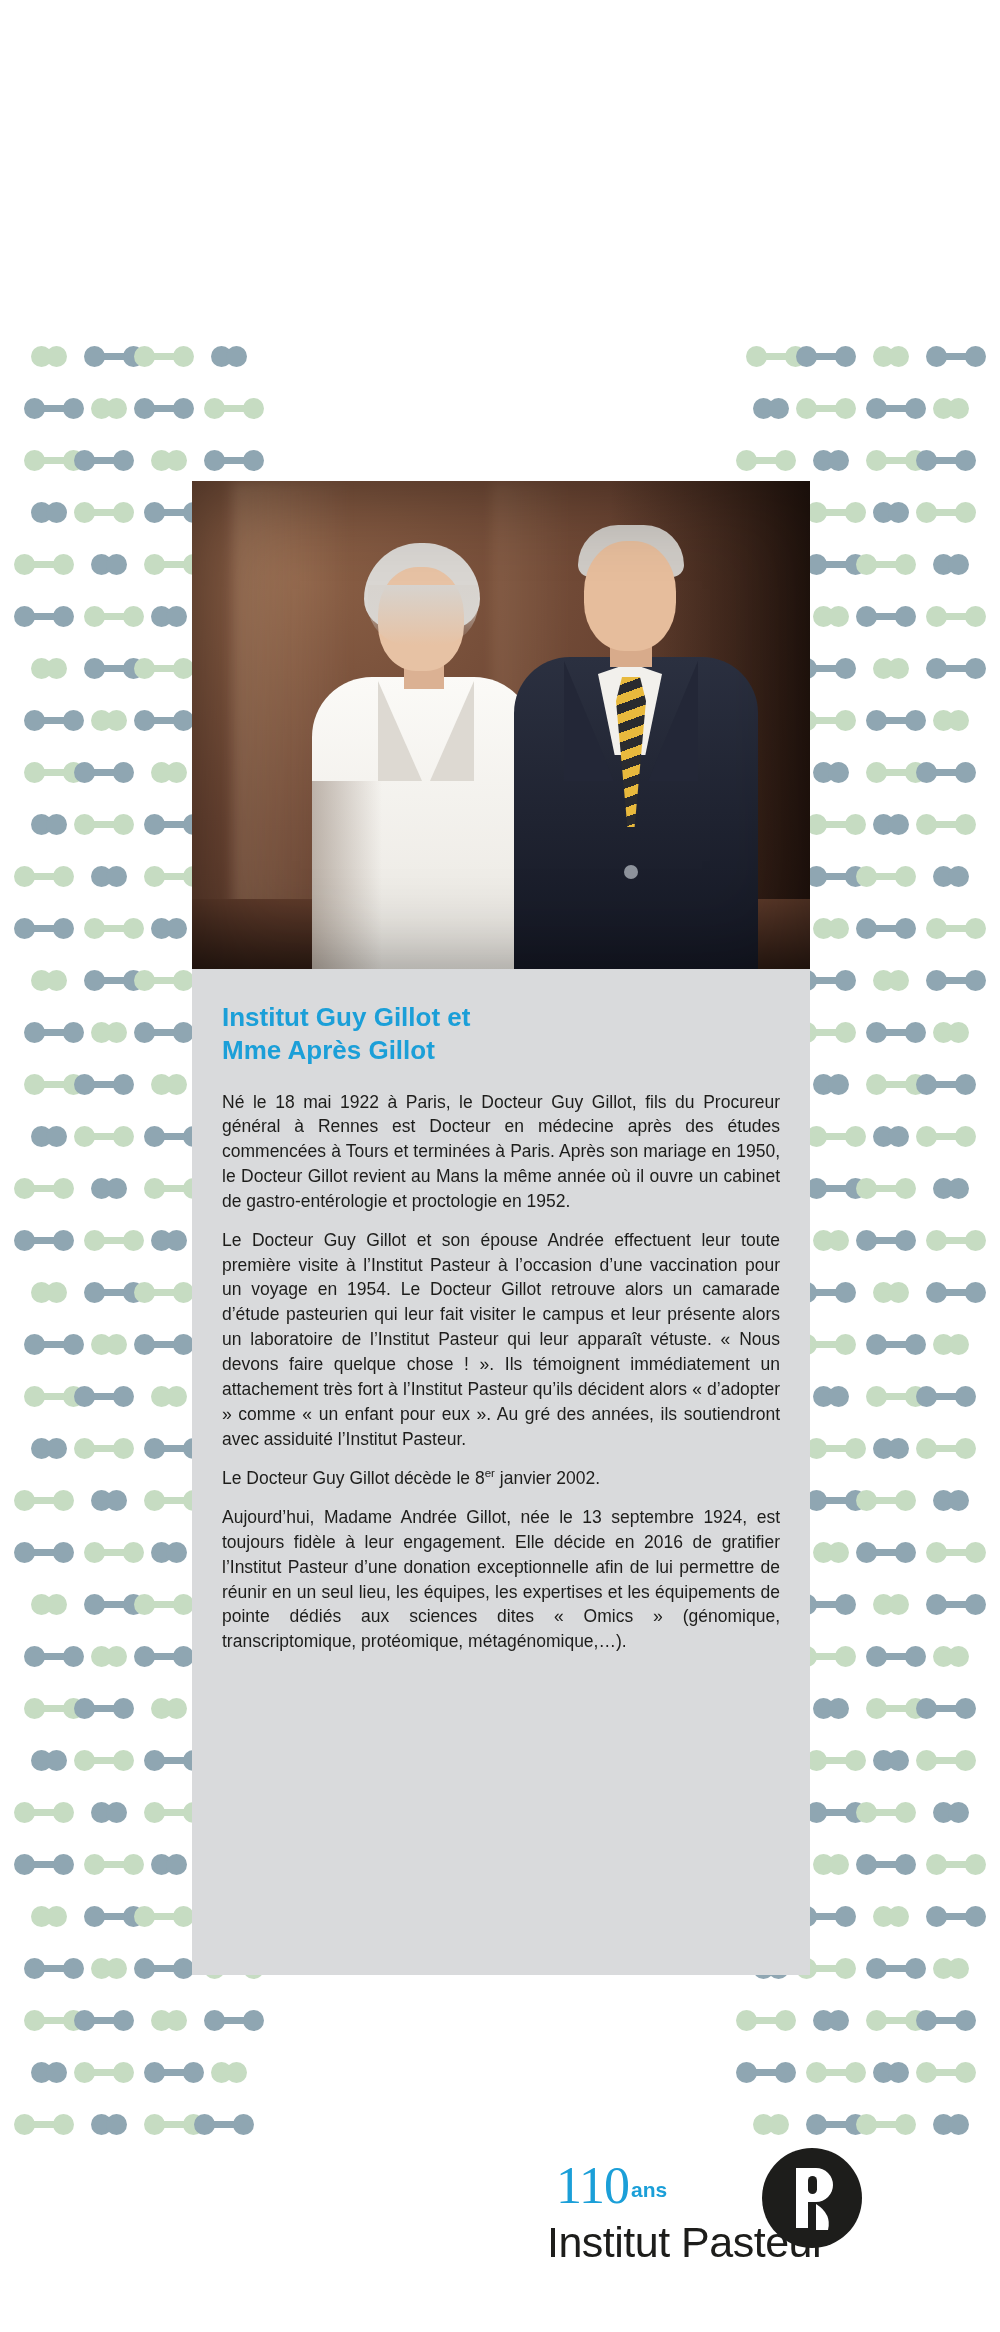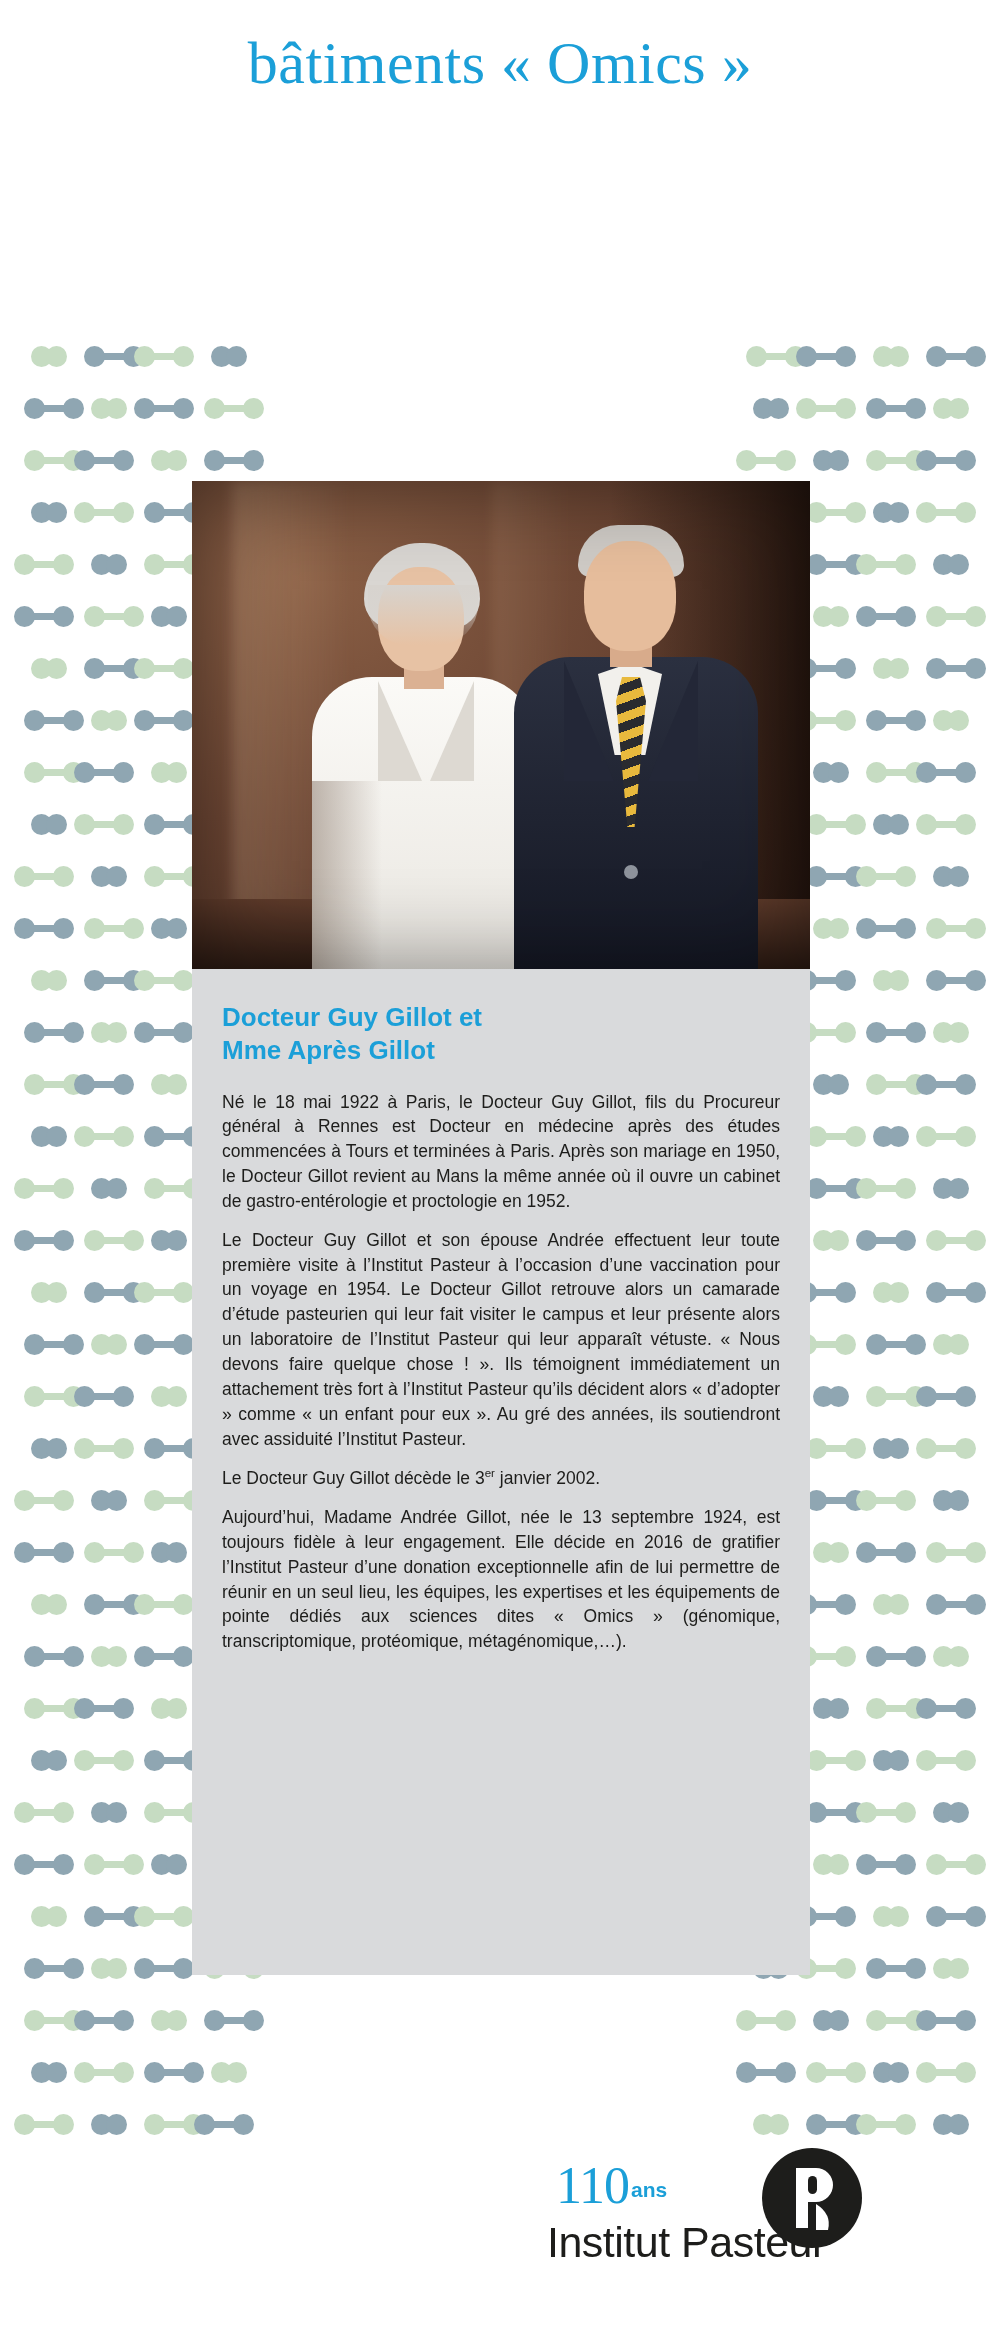--- a/index.html
+++ b/index.html
@@ -271,21 +271,20 @@
     left: 760px;
     top: 0px;
     width: 104px;
     height: 104px;
   }
 </style>
 </head>
 <body>
 
 <div class="title-block">
-  <div class="title-line">bâtiments « Omics »</div>
 </div>
 
 <div class="dna-band" id="dna-band">
     <div class="dna-col" style="left: 18px;">
       <div class="dna-unit" style="top: 0px;">
         <div class="dna-bar" style="left:24px;width:14px;background:#c6dcc2;"></div>
         <div class="dna-dot l" style="left:13px;background:#c6dcc2;"></div>
         <div class="dna-dot r" style="left:28px;background:#c6dcc2;"></div>
       </div>
       <div class="dna-unit" style="top: 52px;">
@@ -1725,26 +1724,26 @@
   <div class="m-neck"></div>
   <div class="m-hair"></div>
   <div class="m-head"></div>
 
   <div class="photo-vignette"></div>
 </div>
 
 <div class="panel">
   <div class="panel-inner">
     <h2>
-      <span>Docteur Guy Gillot et</span><br>
+      <span>Institut Guy Gillot et</span><br>
       <span>Mme Après Gillot</span>
     </h2>
     <p>Né le 18 mai 1922 à Paris, le Docteur Guy Gillot, fils du Procureur général à Rennes est Docteur en médecine après des études commencées à Tours et terminées à Paris. Après son mariage en 1950, le Docteur Gillot revient au Mans la même année où il ouvre un cabinet de gastro-entérologie et proctologie en 1952.</p>
     <p>Le Docteur Guy Gillot et son épouse Andrée effectuent leur toute première visite à l’Institut Pasteur à l’occasion d’une vaccination pour un voyage en 1954. Le Docteur Gillot retrouve alors un camarade d’étude pasteurien qui leur fait visiter le campus et leur présente alors un laboratoire de l’Institut Pasteur qui leur apparaît vétuste. « Nous devons faire quelque chose ! ». Ils témoignent immédiatement un attachement très fort à l’Institut Pasteur qu’ils décident alors « d’adopter » comme « un enfant pour eux ». Au gré des années, ils soutiendront avec assiduité l’Institut Pasteur.</p>
-    <p><span>Le Docteur Guy Gillot décède le 3</span><sup>er</sup><span> janvier 2002.</span></p>
+    <p><span>Le Docteur Guy Gillot décède le 8</span><sup>er</sup><span> janvier 2002.</span></p>
     <p>Aujourd’hui, Madame Andrée Gillot, née le 13 septembre 1924, est toujours fidèle à leur engagement. Elle décide en 2016 de gratifier l’Institut Pasteur d’une donation exceptionnelle afin de lui permettre de réunir en un seul lieu, les équipes, les expertises et les équipements de pointe dédiés aux sciences dites « Omics » (génomique, transcriptomique, protéomique, métagénomique,…).</p>
   </div>
 </div>
 
 <div class="footer">
   <div class="logo-130">
     <span class="num">110</span><span class="ans">ans</span>
   </div>
   <div class="logo-ip">Institut Pasteur</div>
   <div class="pasteur-mark">

